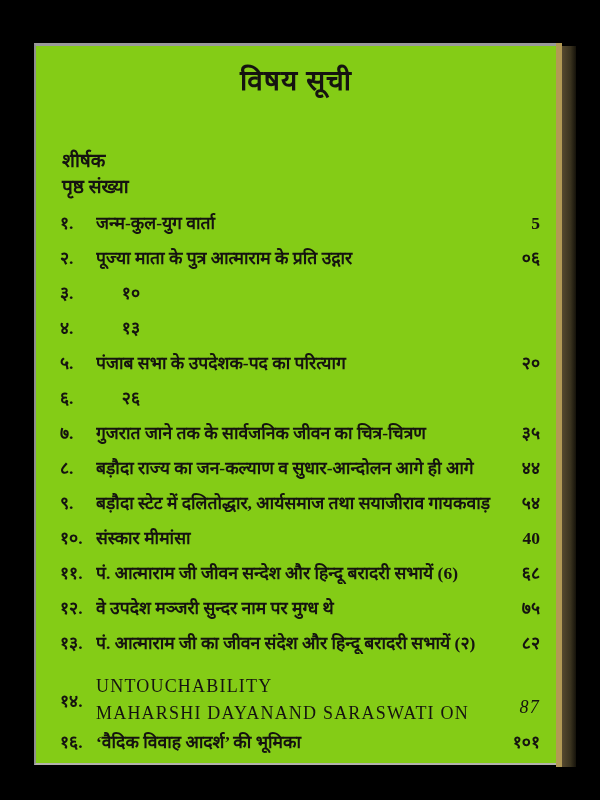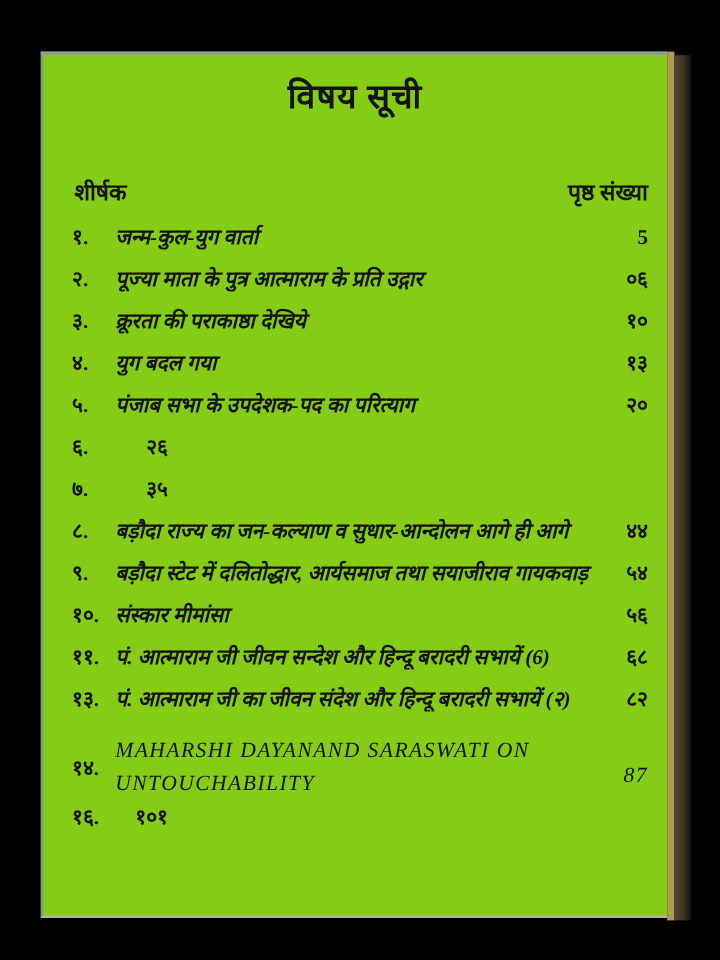--- a/index.html
+++ b/index.html
@@ -39,40 +39,40 @@
     font-size:28px;
     font-weight:bold;
     letter-spacing:1px;
   }
   .cols{
     display:flex;
     justify-content:space-between;
     margin:49px 16px 0 26px;
     font-size:19px;
     font-weight:bold;
+    flex-direction:column;
   }
   .rows{
     margin:11px 16px 0 24px;
   }
   .row{
     display:flex;
     align-items:baseline;
     height:35px;
     font-size:17.5px;
     font-weight:600;
   }
   .num{
     flex:none;
     width:36px;
   }
   .label{
     flex:1 1 auto;
     white-space:nowrap;
     overflow:hidden;
-    font-style:italic;
   }
   .pg{
     flex:none;
     min-width:44px;
     text-align:right;
   }
   .row.multi{
     height:64px;
     align-items:center;
     padding-top:6px;
@@ -105,75 +105,80 @@
       <span class="label">जन्म-कुल-युग वार्ता</span>
       <span class="pg">5</span>
     </div>
     <div class="row">
       <span class="num">२.</span>
       <span class="label">पूज्या माता के पुत्र आत्माराम के प्रति उद्गार</span>
       <span class="pg">०६</span>
     </div>
     <div class="row">
       <span class="num">३.</span>
-      <span class="label">क्रूरता की पराकाष्ठा देखिये</span>
       <span class="pg">१०</span>
     </div>
     <div class="row">
       <span class="num">४.</span>
-      <span class="label">युग बदल गया</span>
       <span class="pg">१३</span>
     </div>
     <div class="row">
       <span class="num">५.</span>
       <span class="label">पंजाब सभा के उपदेशक-पद का परित्याग</span>
       <span class="pg">२०</span>
     </div>
     <div class="row">
       <span class="num">६.</span>
       <span class="pg">२६</span>
     </div>
     <div class="row">
       <span class="num">७.</span>
+      <span class="label">गुजरात जाने तक के सार्वजनिक जीवन का चित्र-चित्रण</span>
       <span class="pg">३५</span>
     </div>
     <div class="row">
       <span class="num">८.</span>
       <span class="label">बड़ौदा राज्य का जन-कल्याण व सुधार-आन्दोलन आगे ही आगे</span>
       <span class="pg">४४</span>
     </div>
     <div class="row">
       <span class="num">९.</span>
       <span class="label">बड़ौदा स्टेट में दलितोद्धार, आर्यसमाज तथा सयाजीराव गायकवाड़</span>
       <span class="pg">५४</span>
     </div>
     <div class="row">
       <span class="num">१०.</span>
       <span class="label">संस्कार मीमांसा</span>
-      <span class="pg">५६</span>
+      <span class="pg">40</span>
     </div>
     <div class="row">
       <span class="num">११.</span>
       <span class="label">पं. आत्माराम जी जीवन सन्देश और हिन्दू बरादरी सभायें  (6)</span>
       <span class="pg">६८</span>
+    </div>
+    <div class="row">
+      <span class="num">१२.</span>
+      <span class="label">वे उपदेश मञ्जरी सुन्दर नाम पर मुग्ध थे</span>
+      <span class="pg">७५</span>
     </div>
     <div class="row">
       <span class="num">१३.</span>
       <span class="label">पं. आत्माराम जी का जीवन संदेश और हिन्दू बरादरी सभायें (२)</span>
       <span class="pg">८२</span>
     </div>
     <div class="row multi latin">
       <span class="num">१४.</span>
       <span class="label">
+        <span style="display:block">UNTOUCHABILITY</span>
         <span style="display:block">MAHARSHI DAYANAND SARASWATI ON</span>
-        <span style="display:block">UNTOUCHABILITY</span>
       </span>
       <span class="pg">87</span>
     </div>
     <div class="row">
       <span class="num">१६.</span>
+      <span class="label">‘वैदिक विवाह आदर्श’ की भूमिका</span>
       <span class="pg">१०१</span>
     </div>
   </div>
 </div>
 
 <div class="edge-gold"></div>
 <div class="edge-dark"></div>
 
 </body></html>

